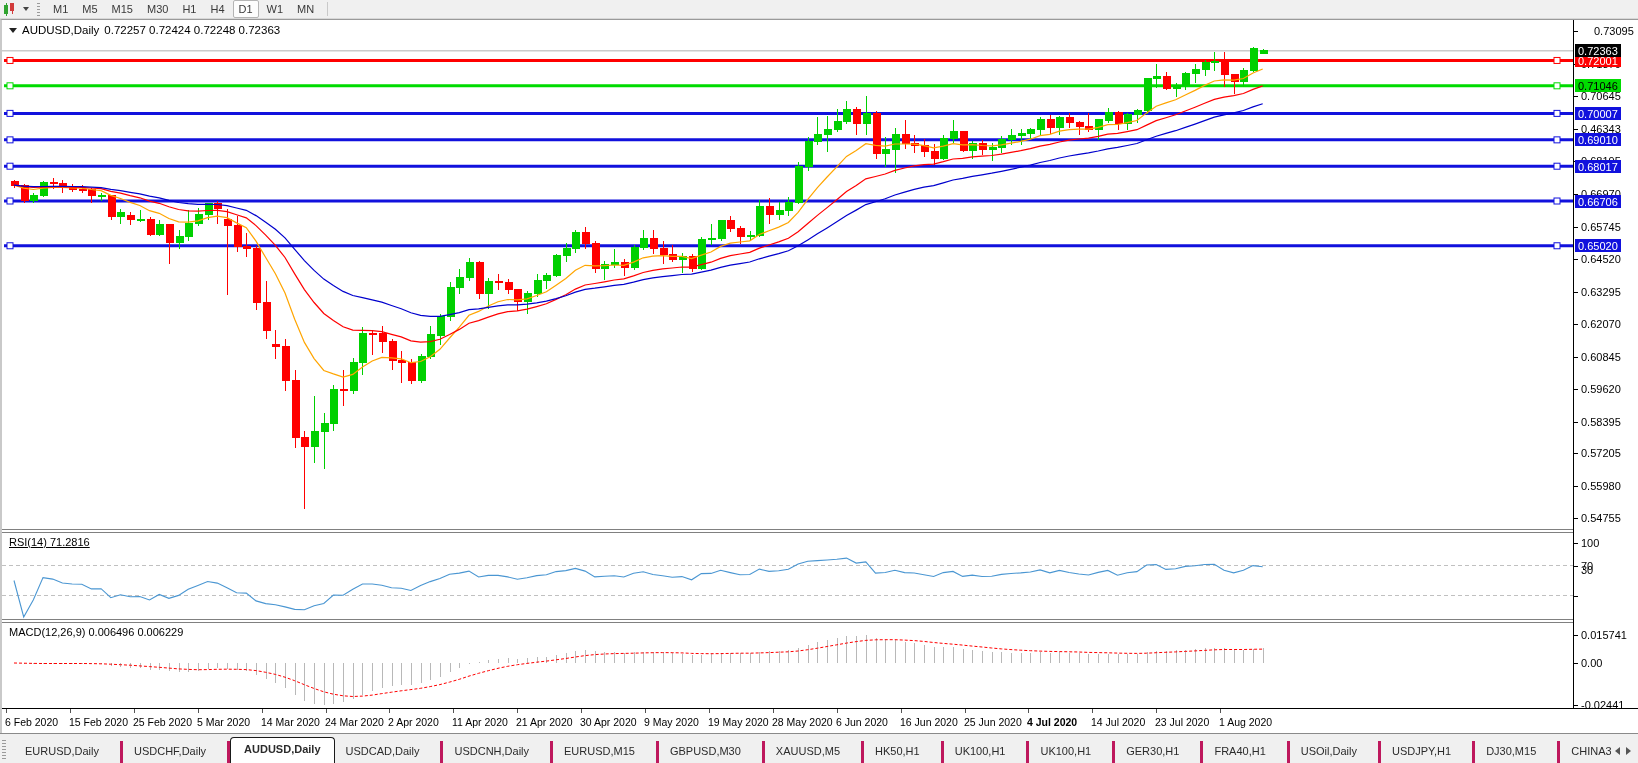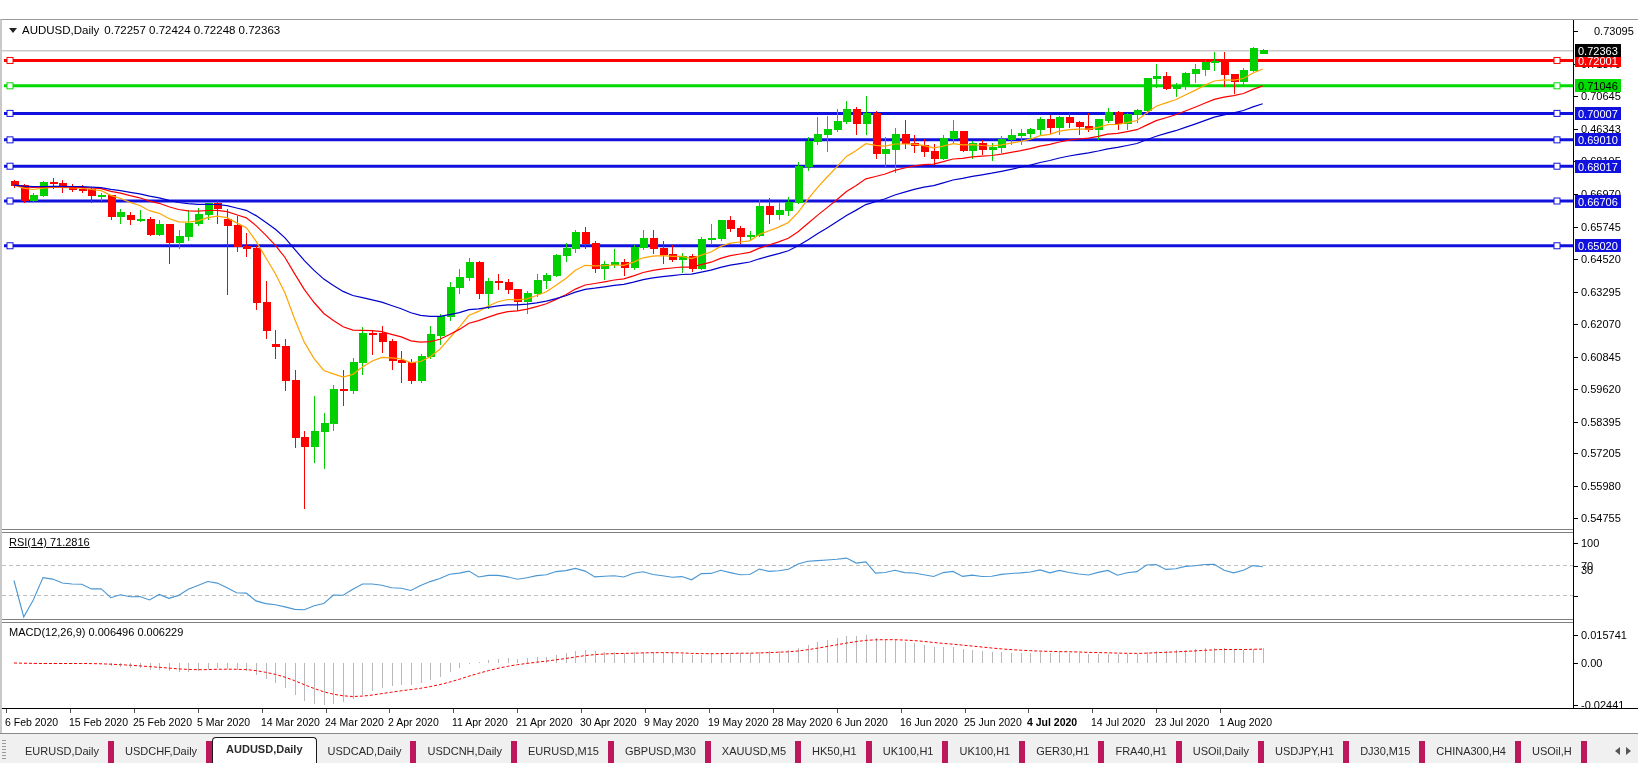--- a/index.html
+++ b/index.html
@@ -53,35 +53,57 @@
                background:#fff; border-top:1px solid #000; }
   .date-lbl { position:absolute; top:7px; font-size:10.5px; color:#000; white-space:nowrap; }
   .date-tick { position:absolute; top:0; width:1px; height:4px; background:#555; }
 
   
   #tab-bar { position:absolute; left:0; top:733px; width:1638px; height:30px;
              background:#f0f0f0; border-top:1px solid #8a8a8a; display:flex; align-items:flex-end; overflow:hidden; }
   #tab-grip { width:4px; height:20px; margin:0 8px 3px 2px;
               background-image:repeating-linear-gradient(#9a9a9a 0 1px, transparent 1px 3px); }
   #tabs { display:flex; align-items:flex-end; height:100%; flex:1; overflow:hidden; }
-  .tab { font-size:11px; color:#2b2b2b; padding:4px 9px 6px 11px; border-right:6px solid #be185d;
+  .tab { font-size:11px; color:#2b2b2b; padding:4px 21px 6px 11px; border-right:3px solid #be185d;
          white-space:nowrap; }
   .tab.active { background:#fff; border:1px solid #1a1a1a; border-bottom:none;
                 border-radius:4px 4px 0 0; font-weight:bold; padding:5px 13px 8px 13px; }
   #tab-arrows { display:flex; align-items:center; gap:6px; padding:0 7px 8px 4px; }
   .arr-left  { width:0; height:0; border-top:4px solid transparent; border-bottom:4px solid transparent;
                border-right:5px solid #555; }
   .arr-right { width:0; height:0; border-top:4px solid transparent; border-bottom:4px solid transparent;
                border-left:5px solid #555; }
 </style>
 </head>
 <body>
 
 <div id="app">
 
+  <div id="toolbar">
+    <div id="tb-icon">
+      <div class="w1"></div>
+        <div class="w2"></div>
+        <div class="c1"></div>
+        <div class="c2"></div>
+    </div>
+    <div class="caret"></div>
+    <div class="tb-grip"></div>
+    <div id="tf-buttons">
+        <div class="tf-btn">M1</div>
+        <div class="tf-btn">M5</div>
+        <div class="tf-btn">M15</div>
+        <div class="tf-btn">M30</div>
+        <div class="tf-btn">H1</div>
+        <div class="tf-btn">H4</div>
+        <div class="tf-btn active">D1</div>
+        <div class="tf-btn">W1</div>
+        <div class="tf-btn">MN</div>
+      </div>
+    <div class="tb-sep"></div>
+  </div>
 
   <div id="chart-window">
     <svg id="main-svg" width="1571" height="509">
         <line x1="0" y1="30.852823218997486" x2="1571" y2="30.852823218997486" stroke="#b0b0b0" stroke-width="1"></line>
         <line x1="2" y1="40.46158311345648" x2="1571" y2="40.46158311345648" stroke="#ff0000" stroke-width="3"></line>
         <rect x="5" y="37.46158311345648" width="6" height="6" fill="#ffffff" stroke="#ff0000"></rect>
         <rect x="1552" y="37.46158311345648" width="6" height="6" fill="#ffffff" stroke="#ff0000"></rect>
         <line x1="2" y1="65.81065963060703" x2="1571" y2="65.81065963060703" stroke="#00db00" stroke-width="3"></line>
         <rect x="5" y="62.810659630607034" width="6" height="6" fill="#ffffff" stroke="#00db00"></rect>
         <rect x="1552" y="62.810659630607034" width="6" height="6" fill="#ffffff" stroke="#00db00"></rect>

